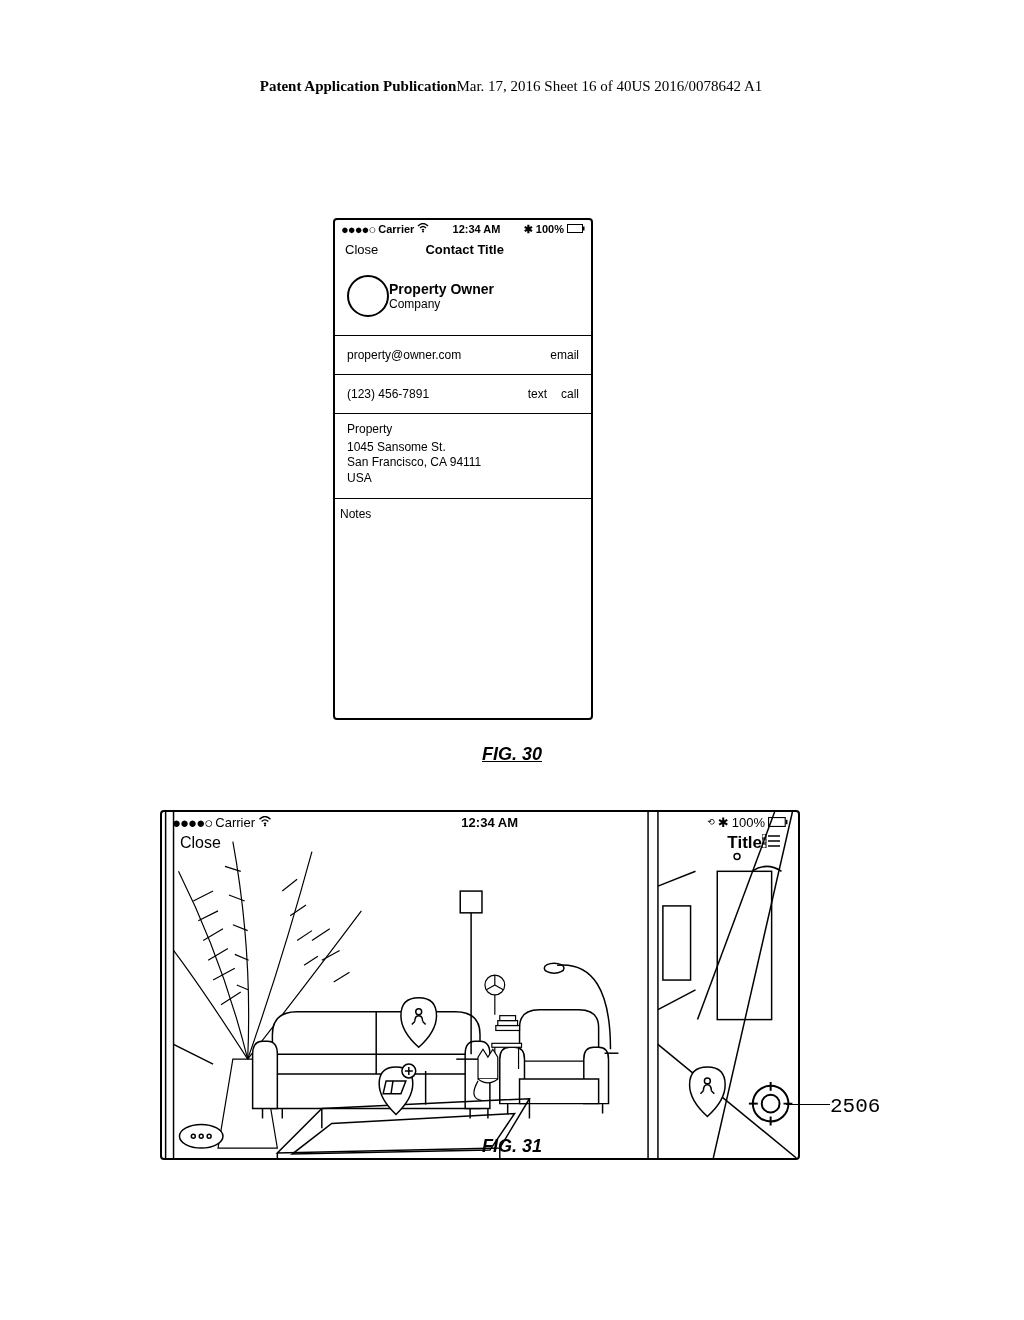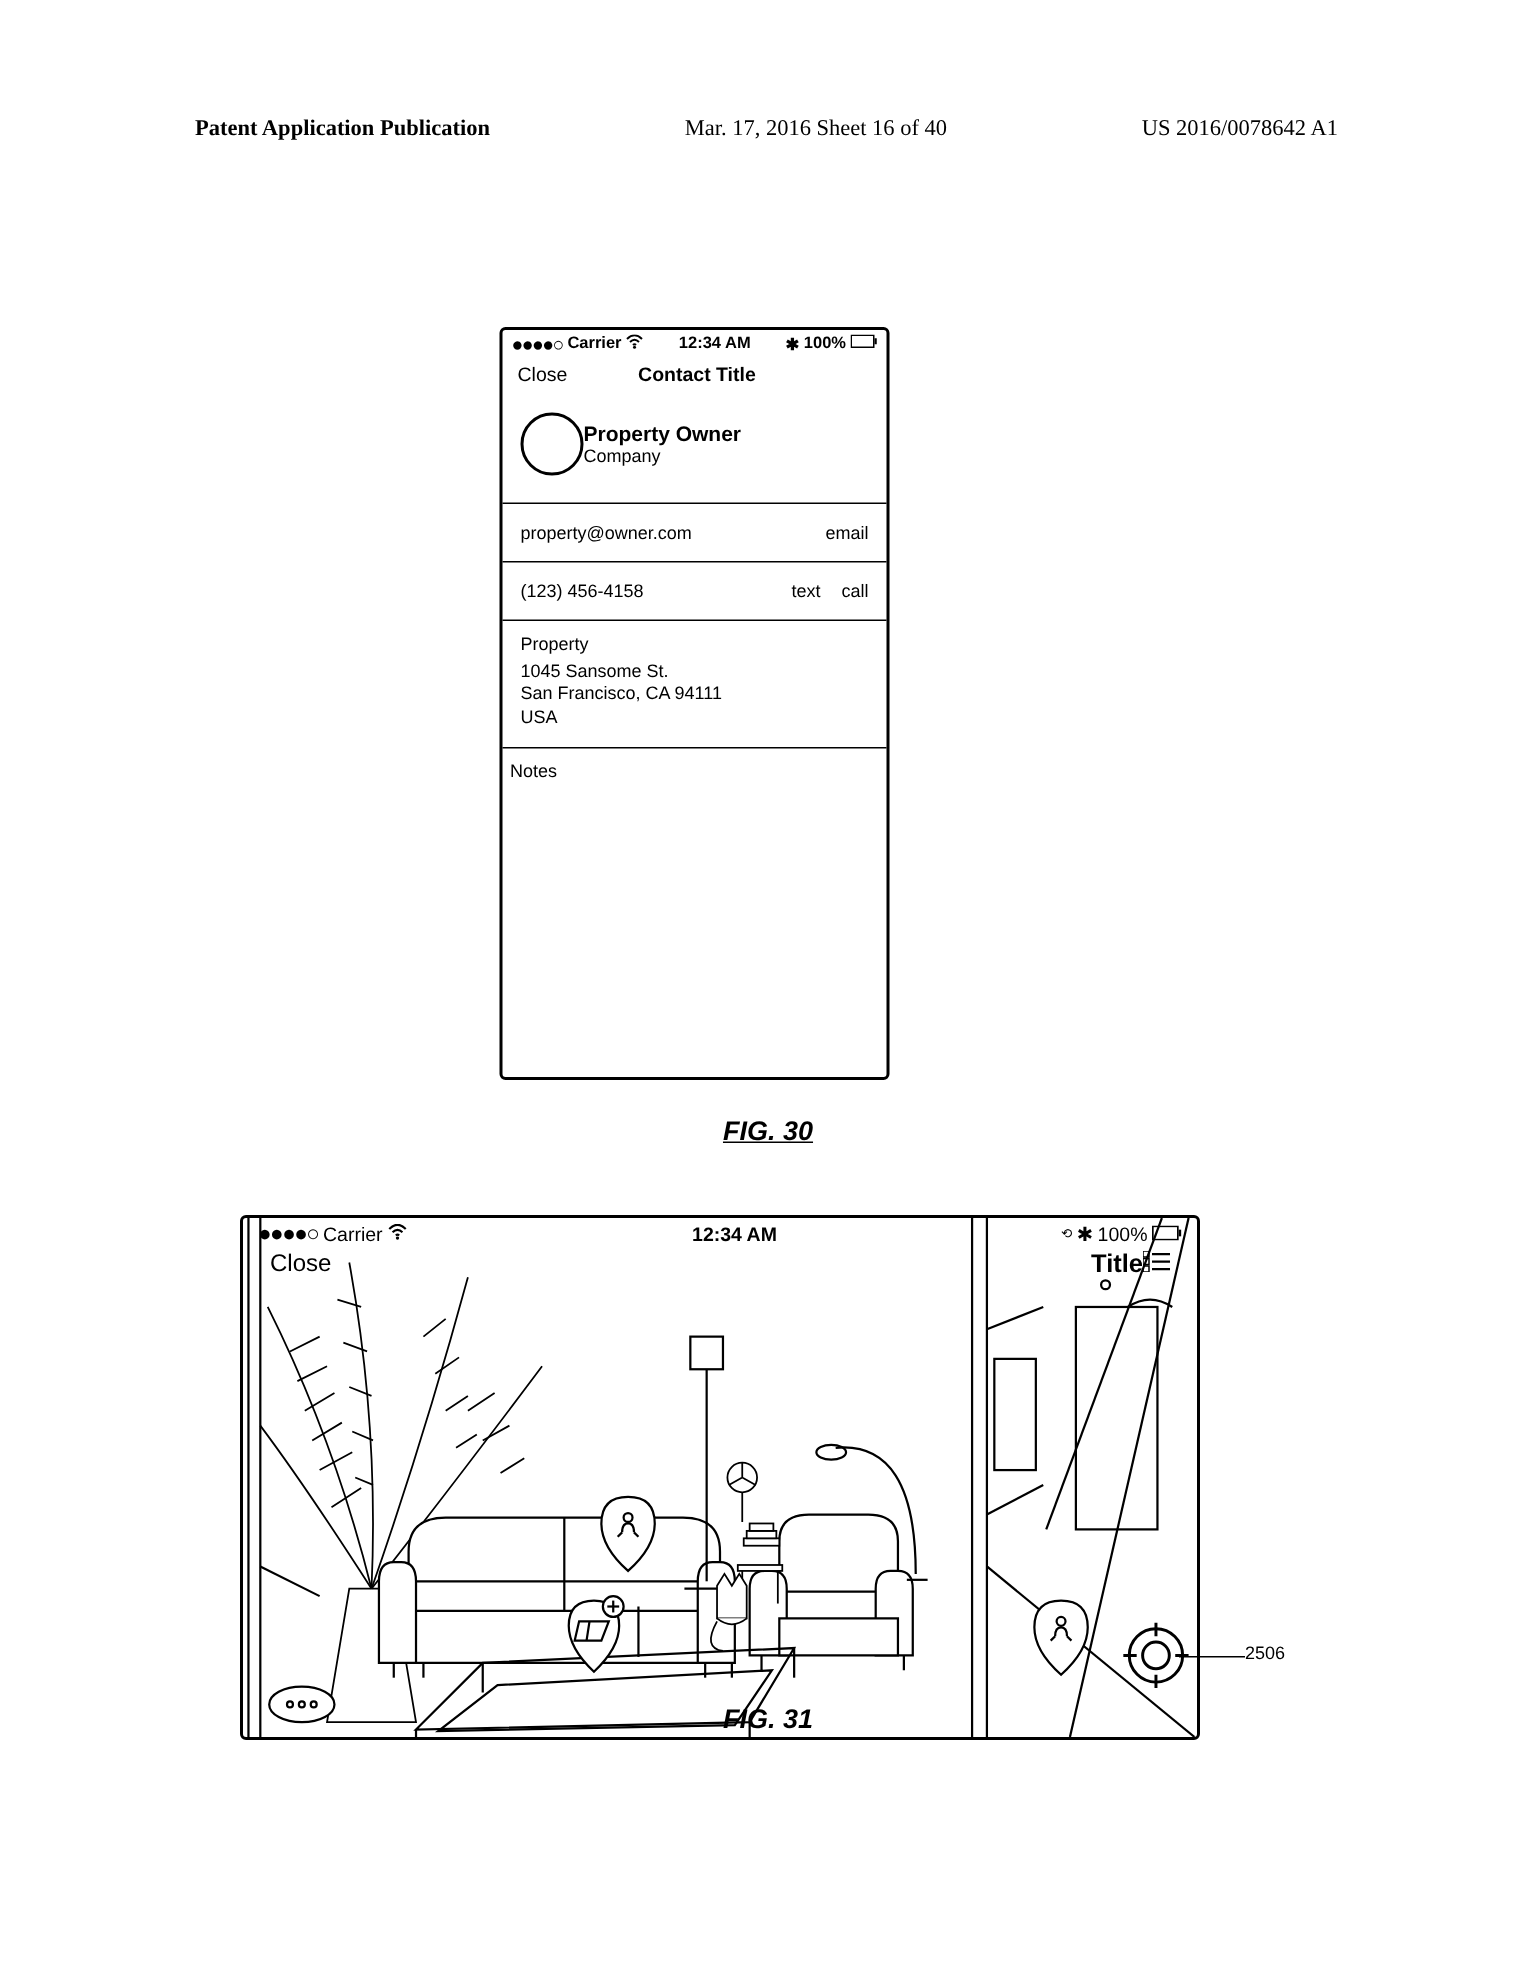--- a/index.html
+++ b/index.html
@@ -9,21 +9,21 @@
     width: 1024px;
     height: 1320px;
     position: relative;
   }
   .page-header {
     position: absolute;
     top: 78px;
     left: 130px;
     right: 132px;
     display: flex;
-    justify-content: space-between;
+    justify-content: center;
     font-size: 15px;
     font-family: "Times New Roman", serif;
   }
   .page-header .left { font-weight: bold; }
   .page-header .mid { }
   .page-header .right { }
 
   
   .phone30 {
     position: absolute;
@@ -136,22 +136,22 @@
     position: absolute;
     top: 0;
     left: 0;
     width: 100%;
     height: 100%;
   }
   .ref-label {
     position: absolute;
     top: 1095px;
     left: 830px;
-    font-size: 12px;
-    font-family: Liberation Sans, sans-serif;
+    font-size: 21px;
+    font-family: Liberation Mono, monospace;
   }
   .ref-line {
     position: absolute;
     top: 1104px;
     left: 786px;
     width: 44px;
     height: 1px;
     background: #000;
   }
 </style>
@@ -205,21 +205,21 @@
   <hr class="divider">
   <div class="row">
     <span>property@owner.com</span>
     <span class="actions">
       <span>email</span>
     </span>
   </div>
 
   <hr class="divider">
   <div class="row">
-    <span>(123) 456-4158</span>
+    <span>(123) 456-7891</span>
     <span class="actions">
       <span>text</span>
       <span>call</span>
     </span>
   </div>
 
   <hr class="divider">
   <div class="address-block">
     <div class="address-label">Property</div>
     <div>1045 Sansome St.</div>

